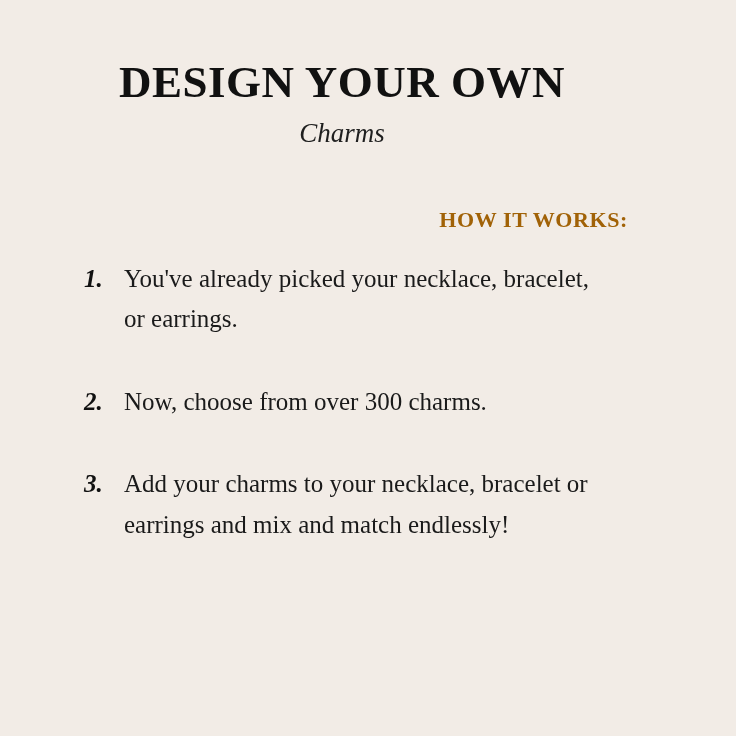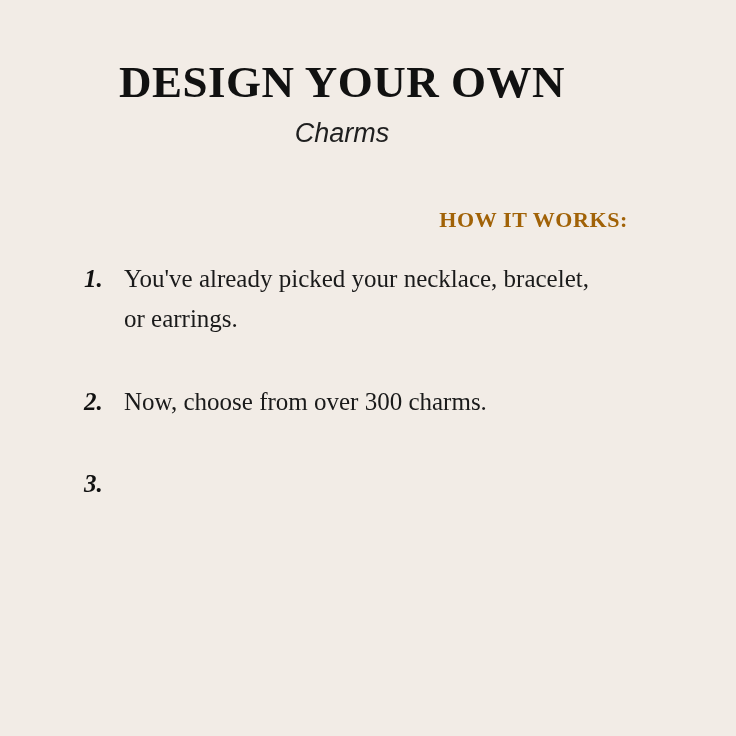--- a/index.html
+++ b/index.html
@@ -27,21 +27,21 @@
     font-family: "Liberation Serif", serif;
     font-weight: bold;
     font-size: 45px;
     letter-spacing: 0.5px;
     line-height: 1.1;
     margin: 14px 0 0 0;
     color: #111111;
   }
   .subtitle {
     text-align: center;
-    font-family: Liberation Sans, sans-serif;
+    font-family: Liberation Serif, serif;
     font-style: italic;
     font-size: 27px;
     margin: 10px 0 0 0;
     color: #1f1f1f;
   }
   .howitworks {
     text-align: right;
     font-family: "Liberation Serif", serif;
     font-weight: bold;
     font-size: 22px;
@@ -98,17 +98,18 @@
       <span class="step-text">You've already picked your necklace, bracelet, or earrings.</span>
     </li>
 
     <li class="step">
       <span class="step-num">2.</span>
       <span class="step-text">Now, choose from over 300 charms.</span>
     </li>
 
     <li class="step">
       <span class="step-num">3.</span>
+      <span class="step-text">Add your charms to your necklace, bracelet or earrings and mix and match endlessly!</span>
     </li>
 
   </ol>
 
 </div>
 
 </body></html>

